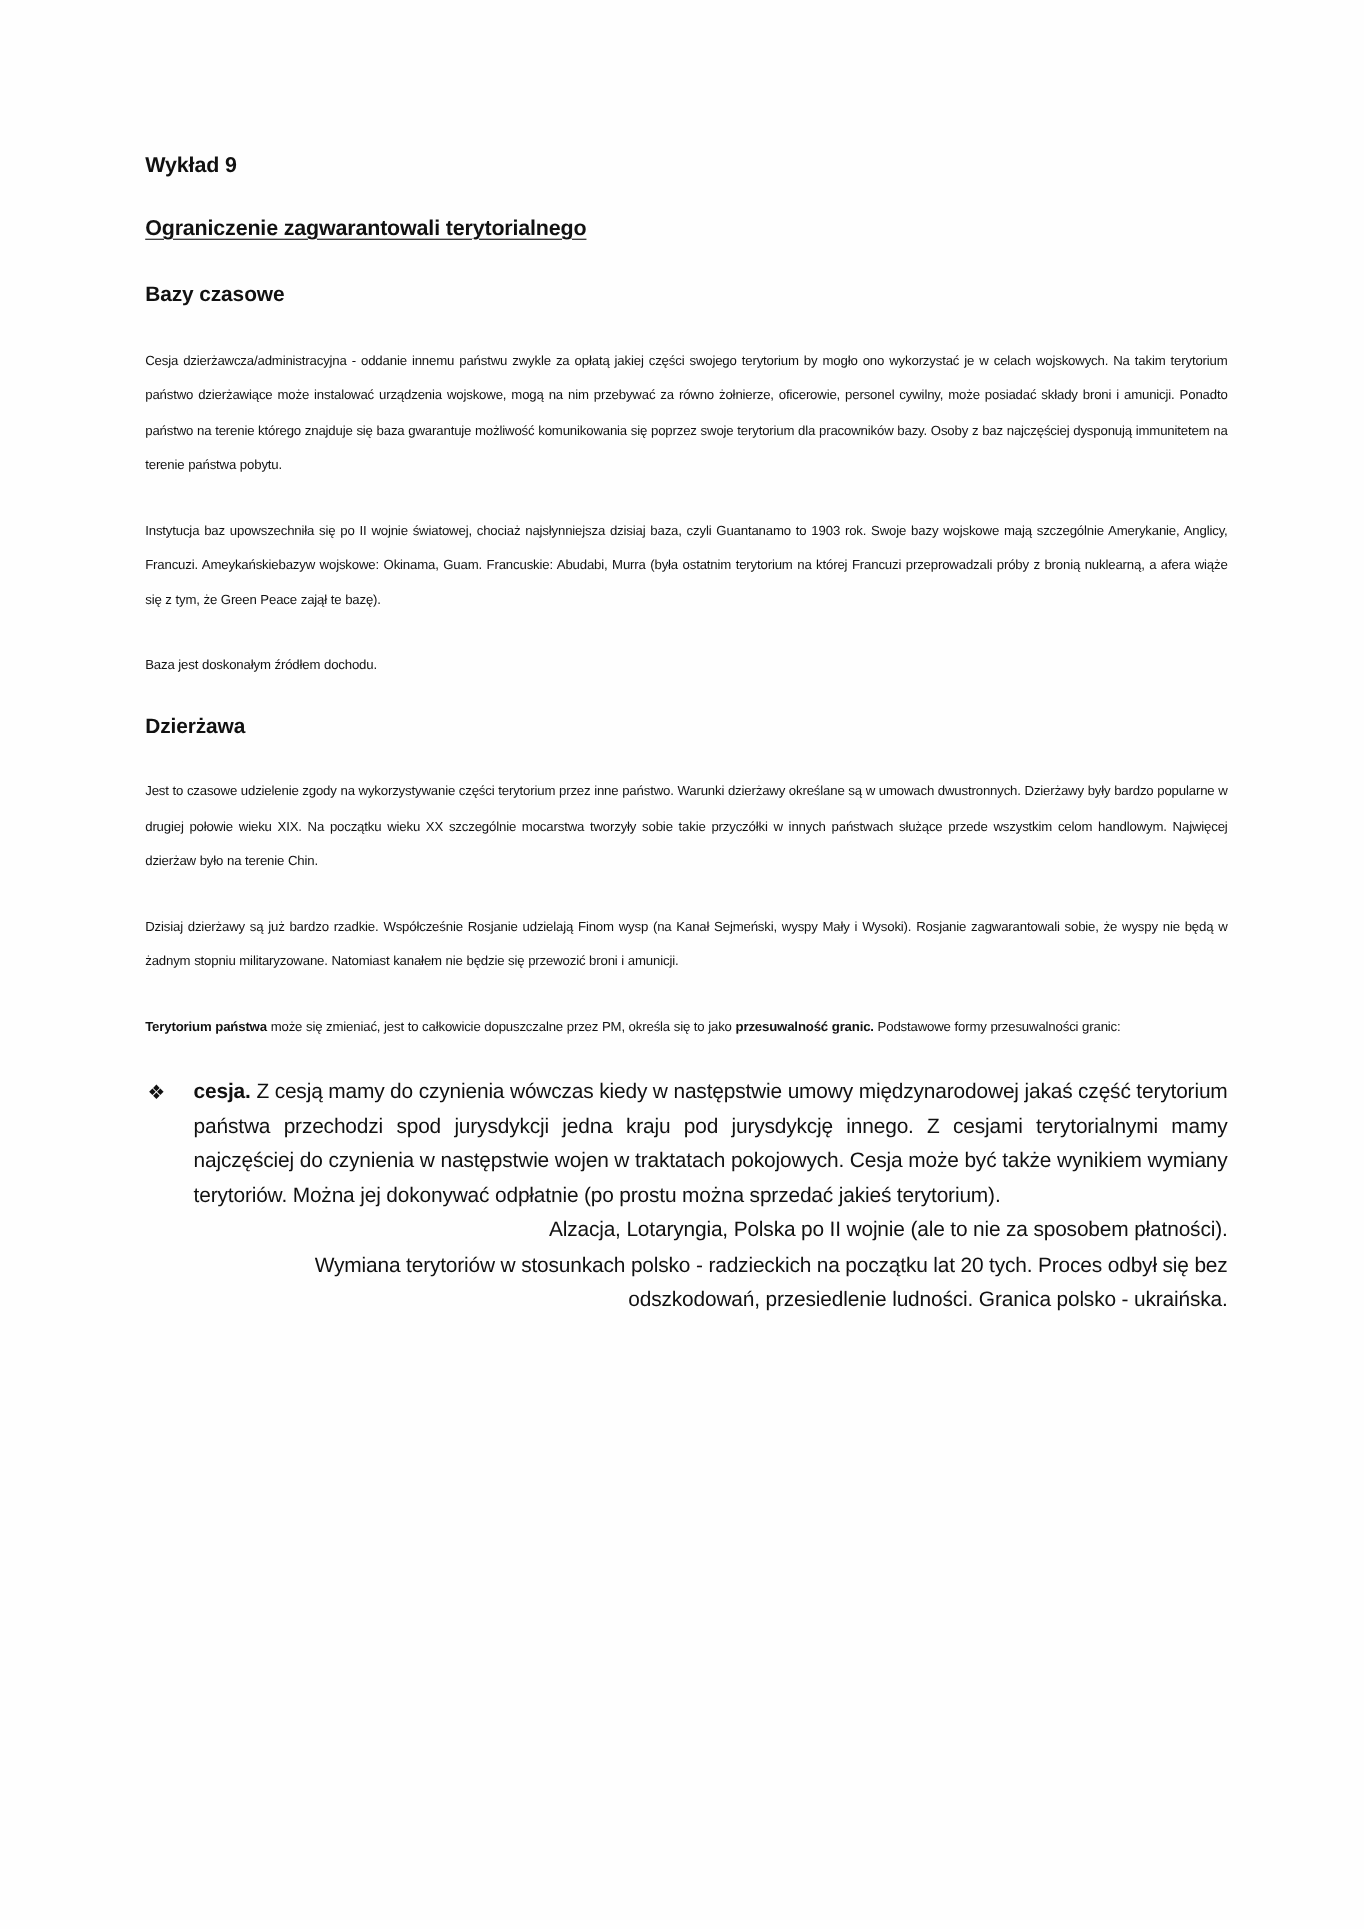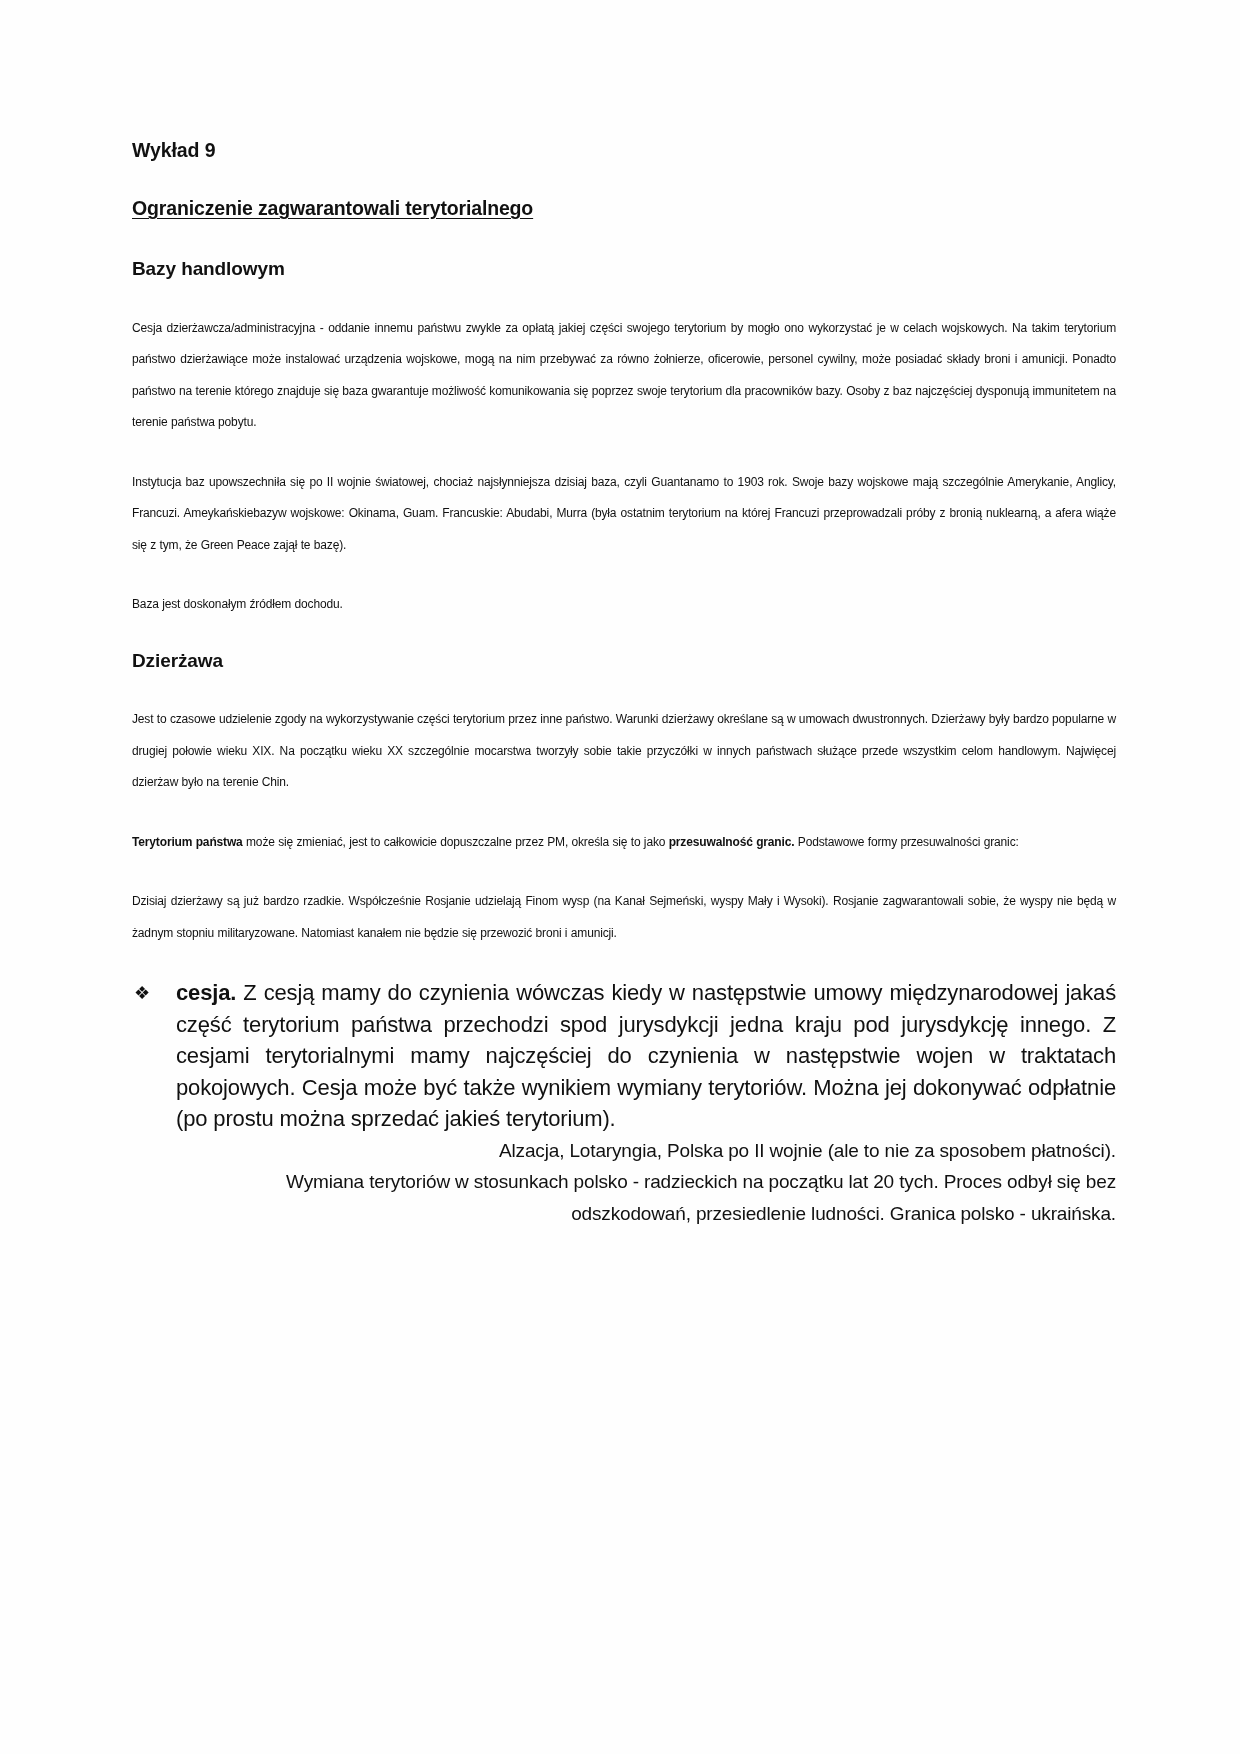--- a/index.html
+++ b/index.html
@@ -77,21 +77,21 @@
   }
   .marker {
     position: absolute;
     left: 2px;
     top: 1px;
     font-size: 18px;
     line-height: 31.5px;
     color: #111111;
   }
   .bullet-text {
-    font-size: 22px;
+    font-size: 19px;
     line-height: 31.5px;
     text-align: justify;
     text-justify: inter-word;
     letter-spacing: -0.15px;
     margin: 0;
   }
   .bullet-sub {
     font-size: 19px;
     line-height: 31.5px;
     text-align: right;
@@ -102,35 +102,35 @@
 </head>
 <body>
 
 <div class="page">
   <div class="doc-body">
 
     <div class="line-title">Wykład 9</div>
 
     <div class="heading-underline">Ograniczenie zagwarantowali terytorialnego</div>
 
-    <div class="subheading">Bazy handlowym</div>
+    <div class="subheading">Bazy czasowe</div>
 
     <p class="para">Cesja dzierżawcza/administracyjna - oddanie innemu państwu zwykle za opłatą jakiej części swojego terytorium by mogło ono wykorzystać je w celach wojskowych. Na takim terytorium państwo dzierżawiące może instalować urządzenia wojskowe, mogą na nim przebywać za równo żołnierze, oficerowie, personel cywilny, może posiadać składy broni i amunicji. Ponadto państwo na terenie którego znajduje się baza gwarantuje możliwość komunikowania się poprzez swoje terytorium dla pracowników bazy. Osoby z baz najczęściej dysponują immunitetem na terenie państwa pobytu.</p>
 
     <p class="para">Instytucja baz upowszechniła się po II wojnie światowej, chociaż najsłynniejsza dzisiaj baza, czyli Guantanamo to 1903 rok. Swoje bazy wojskowe mają szczególnie Amerykanie, Anglicy, Francuzi. Ameykańskiebazyw wojskowe: Okinama, Guam. Francuskie: Abudabi, Murra (była ostatnim terytorium na której Francuzi przeprowadzali próby z bronią nuklearną, a afera wiąże się z tym, że Green Peace zajął te bazę).</p>
 
     <p class="para last-left">Baza jest doskonałym źródłem dochodu.</p>
 
     <div class="subheading">Dzierżawa</div>
 
     <p class="para">Jest to czasowe udzielenie zgody na wykorzystywanie części terytorium przez inne państwo. Warunki dzierżawy określane są w umowach dwustronnych. Dzierżawy były bardzo popularne w drugiej połowie wieku XIX. Na początku wieku XX szczególnie mocarstwa tworzyły sobie takie przyczółki w innych państwach służące przede wszystkim celom handlowym. Najwięcej dzierżaw było na terenie Chin.</p>
 
+    <p class="para">Dzisiaj dzierżawy są już bardzo rzadkie. Współcześnie Rosjanie udzielają Finom wysp (na Kanał Sejmeński, wyspy Mały i Wysoki). Rosjanie zagwarantowali sobie, że wyspy nie będą w żadnym stopniu militaryzowane. Natomiast kanałem nie będzie się przewozić broni i amunicji.</p>
+
     <p class="para"><span class="b">Terytorium państwa</span><span> może się zmieniać, jest to całkowicie dopuszczalne przez PM, określa się to jako </span><span class="b">przesuwalność granic.</span><span> Podstawowe formy przesuwalności granic:</span></p>
-
-    <p class="para">Dzisiaj dzierżawy są już bardzo rzadkie. Współcześnie Rosjanie udzielają Finom wysp (na Kanał Sejmeński, wyspy Mały i Wysoki). Rosjanie zagwarantowali sobie, że wyspy nie będą w żadnym stopniu militaryzowane. Natomiast kanałem nie będzie się przewozić broni i amunicji.</p>
 
     <ul class="bullets">
       <li>
         <span class="marker">❖</span>
         <p class="bullet-text"><span class="b">cesja.</span><span> Z cesją mamy do czynienia wówczas kiedy w następstwie umowy międzynarodowej jakaś część terytorium państwa przechodzi spod jurysdykcji jedna kraju pod jurysdykcję innego. Z cesjami terytorialnymi mamy najczęściej do czynienia w następstwie wojen w traktatach pokojowych. Cesja może być także wynikiem wymiany terytoriów. Można jej dokonywać odpłatnie (po prostu można sprzedać jakieś terytorium).</span></p>
         <p class="bullet-sub">Alzacja, Lotaryngia, Polska po II wojnie (ale to nie za sposobem płatności).</p>
         <p class="bullet-sub">Wymiana terytoriów w stosunkach polsko - radzieckich na początku lat 20 tych. Proces odbył się bez odszkodowań, przesiedlenie ludności. Granica polsko - ukraińska.</p>
       </li>
     </ul>
 

